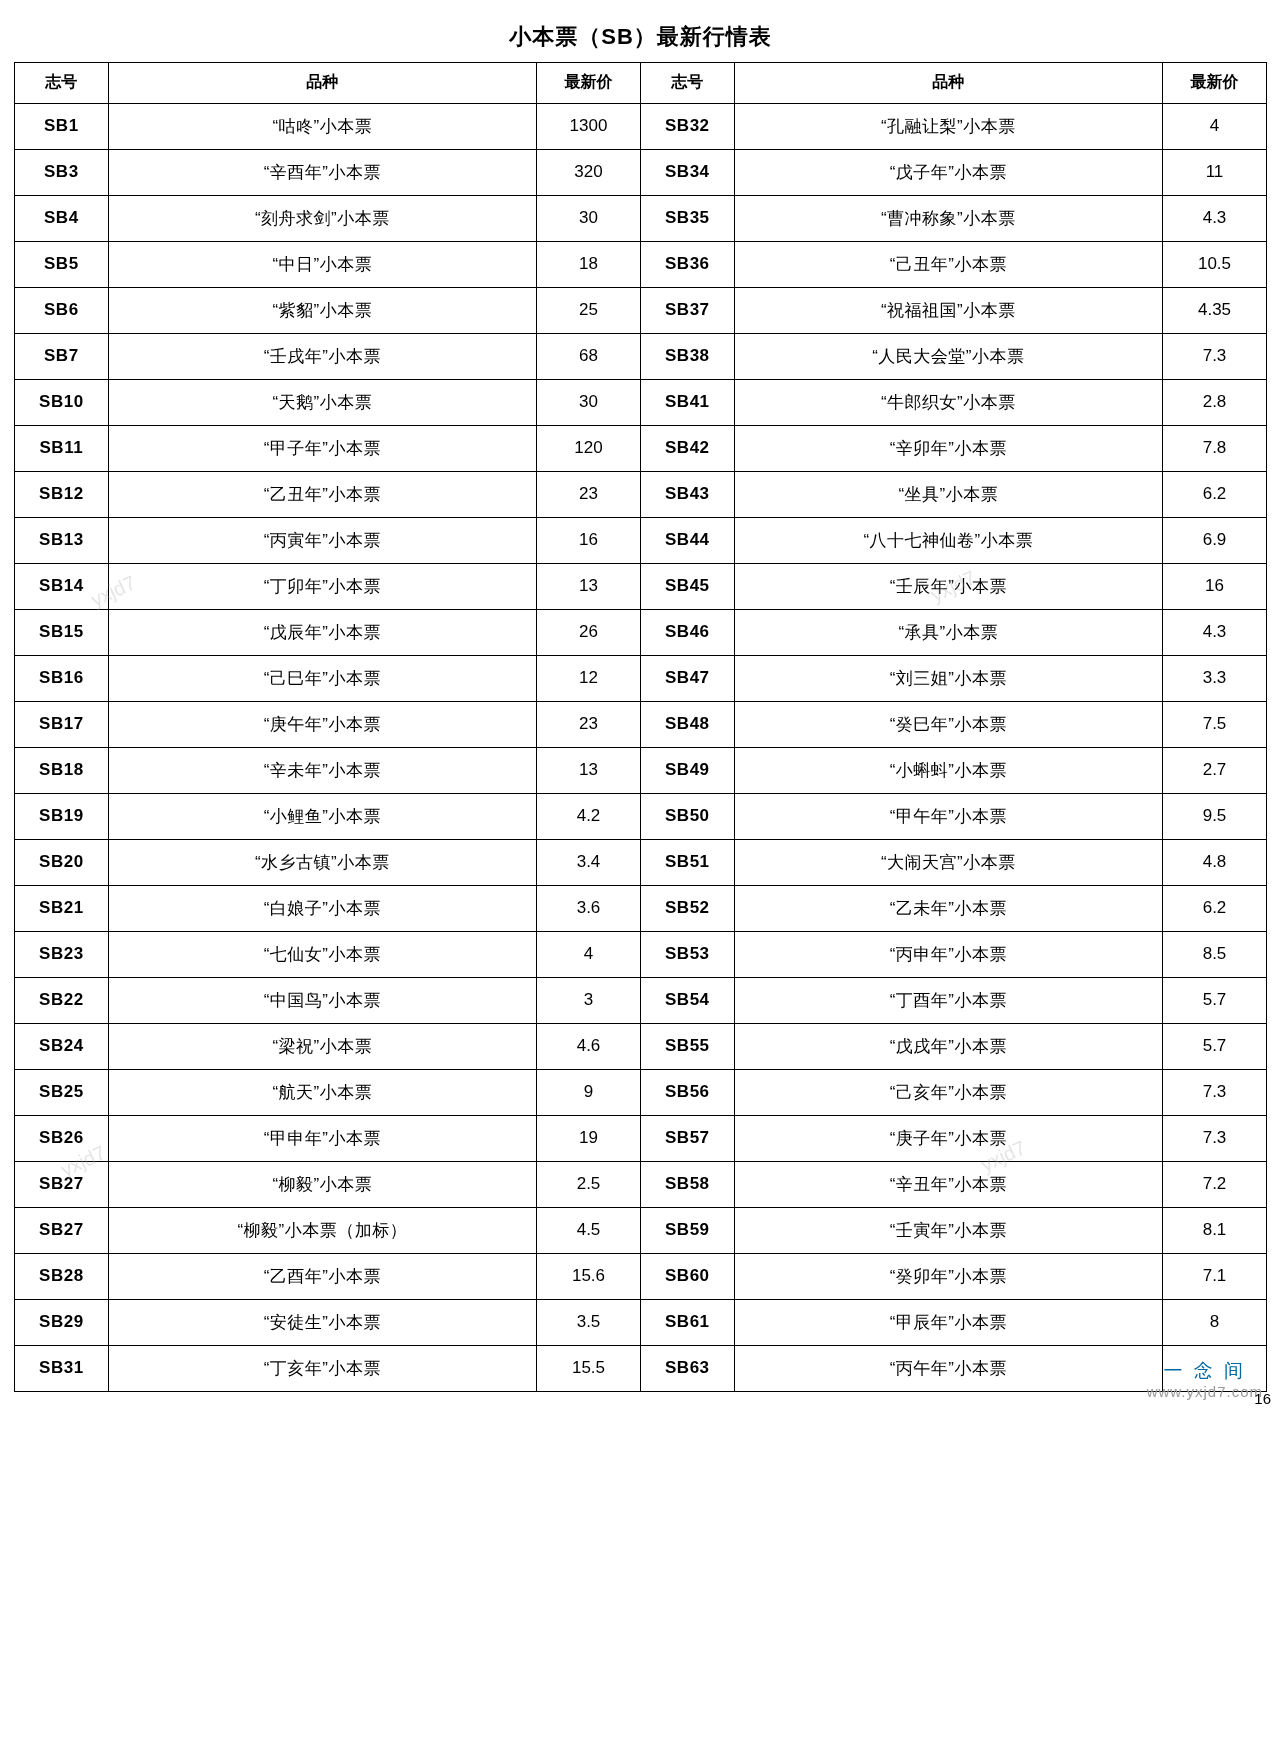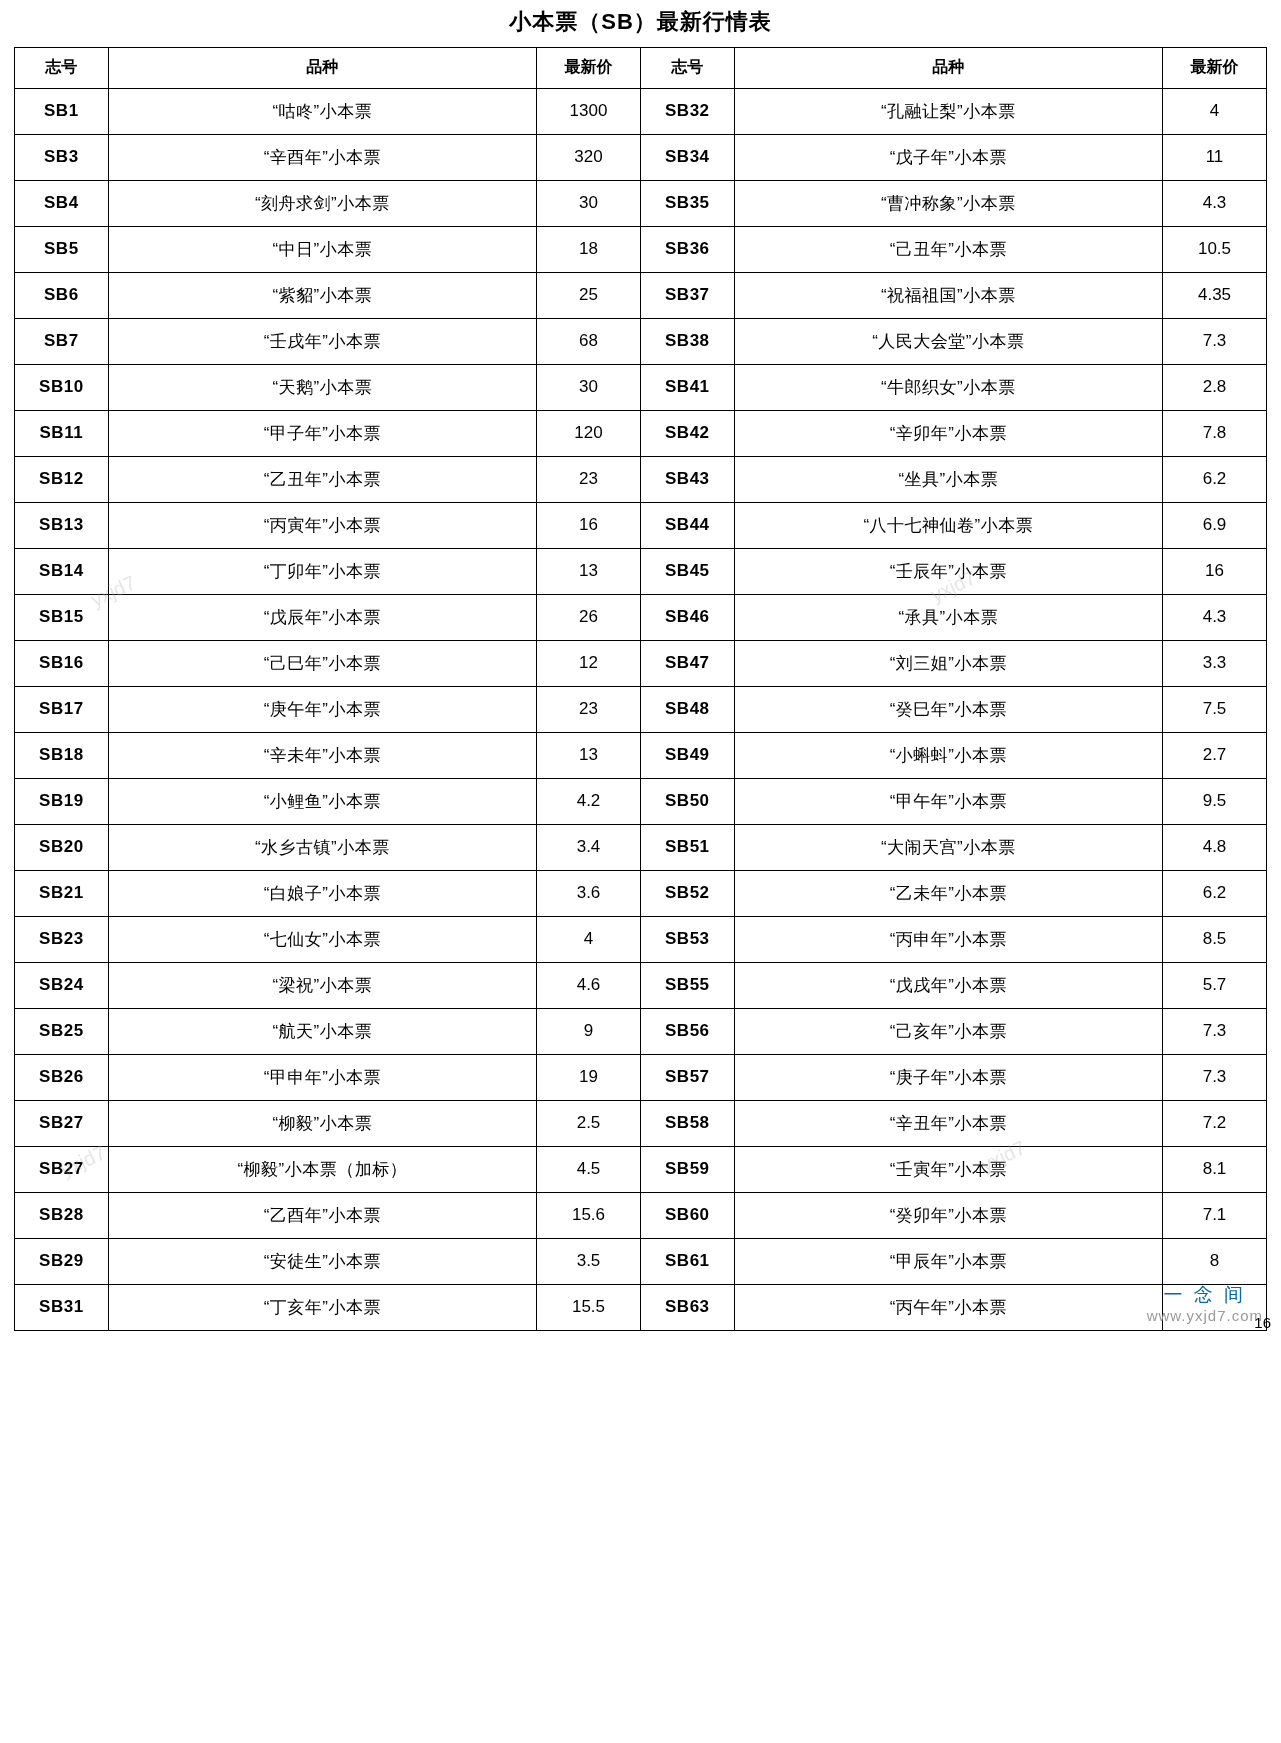--- a/index.html
+++ b/index.html
@@ -10,21 +10,21 @@
   body {
     width: 1281px;
     min-height: 1743px;
     font-family: "Liberation Sans", "DejaVu Sans", sans-serif;
     color: #000000;
     position: relative;
   }
   .page {
     width: 1281px;
     box-sizing: border-box;
-    padding: 0 14px;
+    padding: 15px 14px;
     position: relative;
   }
   .doc-title {
     text-align: center;
     font-size: 22px;
     font-weight: bold;
     letter-spacing: 1px;
     padding: 8px 0 10px 0;
     line-height: 1.3;
   }
@@ -265,20 +265,28 @@
         </tr>
         <tr>
           <td class="code-cell">SB23</td>
           <td class="name-cell">“七仙女”小本票</td>
           <td class="price-cell">4</td>
           <td class="code-cell">SB53</td>
           <td class="name-cell">“丙申年”小本票</td>
           <td class="price-cell">8.5</td>
         </tr>
         <tr>
+          <td class="code-cell">SB22</td>
+          <td class="name-cell">“中国鸟”小本票</td>
+          <td class="price-cell">3</td>
+          <td class="code-cell">SB54</td>
+          <td class="name-cell">“丁酉年”小本票</td>
+          <td class="price-cell">5.7</td>
+        </tr>
+        <tr>
           <td class="code-cell">SB24</td>
           <td class="name-cell">“梁祝”小本票</td>
           <td class="price-cell">4.6</td>
           <td class="code-cell">SB55</td>
           <td class="name-cell">“戊戌年”小本票</td>
           <td class="price-cell">5.7</td>
         </tr>
         <tr>
           <td class="code-cell">SB25</td>
           <td class="name-cell">“航天”小本票</td>

